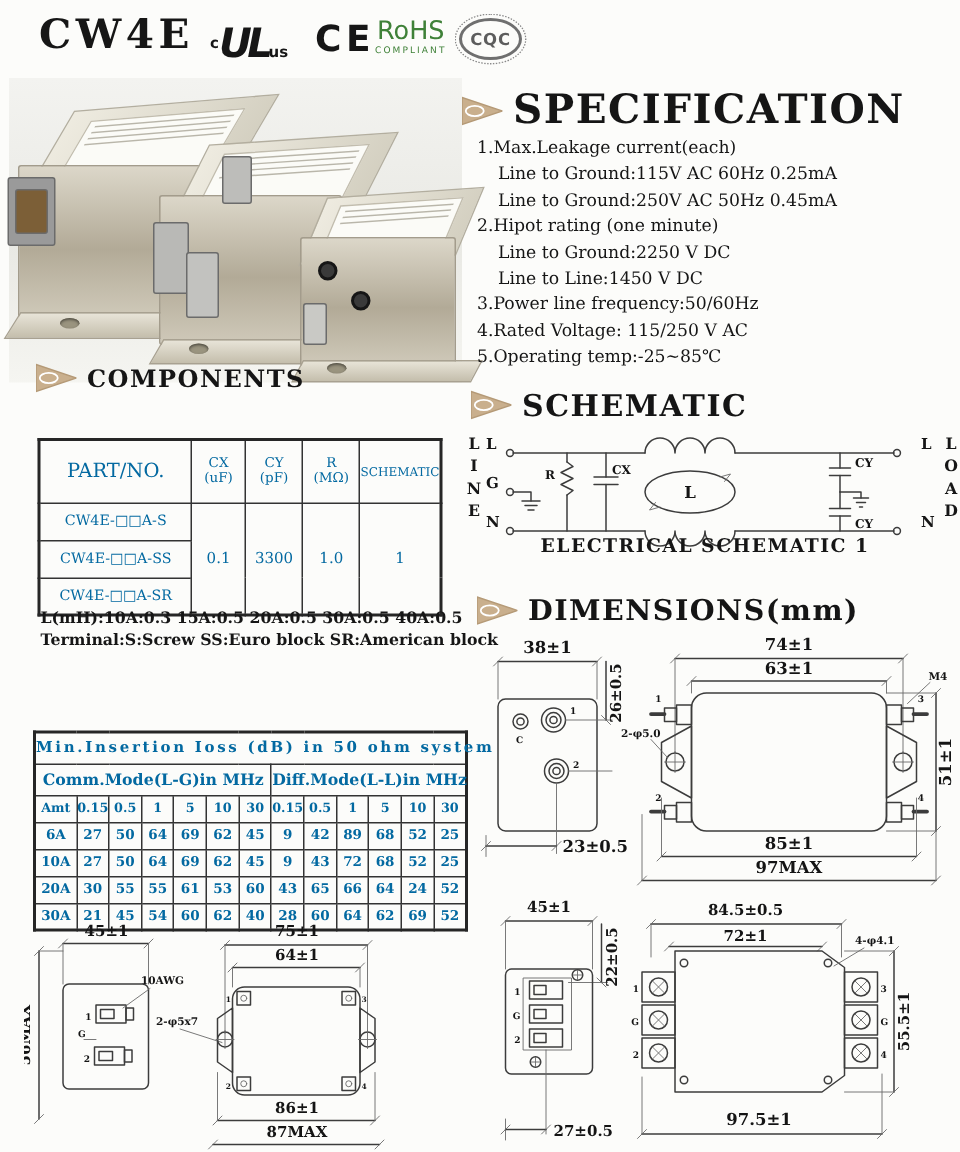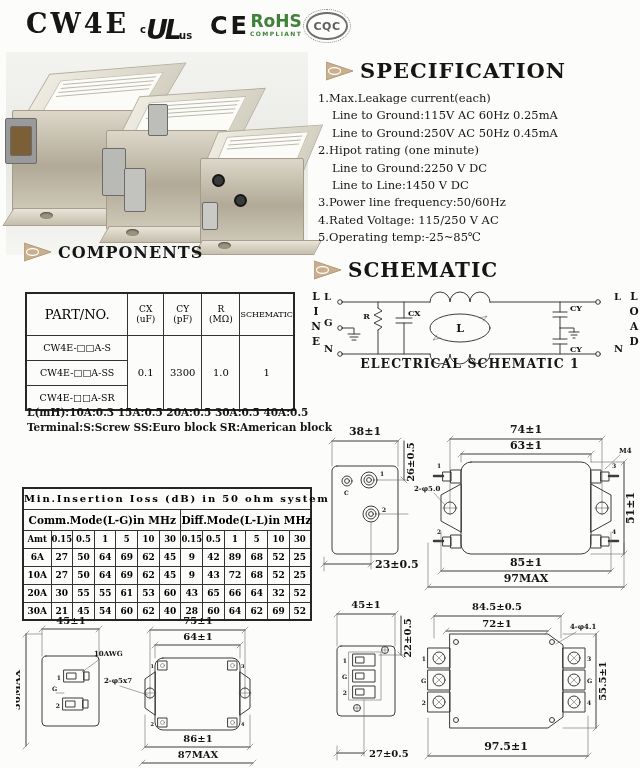--- a/index.html
+++ b/index.html
@@ -2,25 +2,25 @@
 <html><head>
 <meta charset="utf-8">
 <style>
   html,body{margin:0;padding:0;background:#e8e8e8}
   .page{position:relative;width:640px;height:768px;background:#fcfcfa;font-family:"DejaVu Serif",serif;color:#161616;overflow:hidden;margin:0 auto}
   .t{position:absolute;white-space:nowrap}
   .sec{position:absolute;display:flex;align-items:center;gap:7px;font-weight:bold;letter-spacing:1px;color:#151515}
   .arrow svg{display:block}
   
   .ulmark{font-family:"DejaVu Sans",sans-serif;font-weight:bold}
-  .rohs{color:#3f8138;font-family:"DejaVu Sans",sans-serif;font-weight:bold;text-align:center;line-height:1}
+  .rohs{color:#3f8138;font-family:"DejaVu Sans",sans-serif;font-weight:normal;text-align:center;line-height:1}
   .cqc-outer{border:1px dotted #8a8a8a;border-radius:50%;padding:2px;display:inline-block}
   .cqc-inner{border:2px solid #6f6f6f;border-radius:50%;width:38px;height:24px;display:flex;align-items:center;justify-content:center;color:#5d5d5d;font-weight:bold;font-size:11px;font-family:"DejaVu Sans",sans-serif;letter-spacing:.5px}
   
-  table{border-collapse:collapse;font-family:"DejaVu Serif",serif;color:#000000}
+  table{border-collapse:collapse;font-family:"DejaVu Serif",serif;color:#0369a1}
   .ct{border:2px solid #262626}
   .ct td,.ct th{border:1px solid #333;text-align:center;padding:0;font-weight:normal}
   .lt{border:2px solid #262626;table-layout:fixed}
   .lt td,.lt th{border:1px solid #333;text-align:center;padding:0;font-weight:bold}
   
   .spec p{margin:0;font-size:11.5px;line-height:17.4px}
   .spec .ind{padding-left:14px}
   
   .dw line,.dw path,.dw rect,.dw circle,.dw ellipse,.dw polygon,.dw polyline{stroke:#3c3c3c;fill:none;stroke-width:1;stroke-linejoin:round;stroke-linecap:round}
   .dw .thin{stroke-width:.6;stroke:#6a6a6a}
@@ -107,21 +107,21 @@
       </div>
       <div class="dface" style="left:194px;top:106px;width:102px;height:84px"></div>
       <div class="dbolt" style="left:206px;top:122px"></div>
       <div class="dbolt" style="left:228px;top:142px"></div>
       <div class="dterm" style="left:196px;top:150px;width:14px;height:26px;background:#c9c9c5"></div>
       <div class="dflange" style="left:192px;top:188px;width:118px;height:13px;transform:skewX(-28deg)"></div>
       <div class="dhole" style="left:212px;top:190px"></div>
     </div>
   </div>
 
-  <div class="sec" style="left:326px;top:58px;font-size:21px">
+  <div class="sec" style="left:308px;top:58px;font-size:27px">
     <span class="arrow">
       <svg width="27" height="20" viewBox="0 0 27 20">
           <polygon points="0,1 27,10 0,19" fill="#c9af8d" stroke="#b59a77" stroke-width="1"></polygon>
           <ellipse cx="8.5" cy="10" rx="6" ry="3.4" fill="none" stroke="#fff" stroke-width="1.2"></ellipse>
         </svg>
     </span>
     <span>SPECIFICATION</span>
   </div>
 
   <div class="sec" style="left:24px;top:242px;font-size:16px">
@@ -138,20 +138,29 @@
     <span class="arrow">
       <svg width="27" height="20" viewBox="0 0 27 20">
           <polygon points="0,1 27,10 0,19" fill="#c9af8d" stroke="#b59a77" stroke-width="1"></polygon>
           <ellipse cx="8.5" cy="10" rx="6" ry="3.4" fill="none" stroke="#fff" stroke-width="1.2"></ellipse>
         </svg>
     </span>
     <span>SCHEMATIC</span>
   </div>
 
 
+  <div class="sec" style="left:318px;top:396px;font-size:19px">
+    <span class="arrow">
+      <svg width="27" height="20" viewBox="0 0 27 20">
+          <polygon points="0,1 27,10 0,19" fill="#c9af8d" stroke="#b59a77" stroke-width="1"></polygon>
+          <ellipse cx="8.5" cy="10" rx="6" ry="3.4" fill="none" stroke="#fff" stroke-width="1.2"></ellipse>
+        </svg>
+    </span>
+    <span>DIMENSIONS(mm)</span>
+  </div>
 
   <div class="t spec" style="left:318px;top:90px;width:318px">
     <p>1.Max.Leakage current(each)</p>
     <p class="ind">Line to Ground:115V AC 60Hz 0.25mA</p>
     <p class="ind">Line to Ground:250V AC 50Hz 0.45mA</p>
     <p>2.Hipot  rating (one minute)</p>
     <p class="ind">Line to Ground:2250 V DC</p>
     <p class="ind">Line to Line:1450 V DC</p>
     <p>3.Power line frequency:50/60Hz</p>
     <p>4.Rated Voltage:  115/250 V AC</p>
@@ -312,21 +321,21 @@
       <td>30</td>
       <td>55</td>
       <td>55</td>
       <td>61</td>
       <td>53</td>
       <td>60</td>
       <td>43</td>
       <td>65</td>
       <td>66</td>
       <td>64</td>
-      <td>32</td>
+      <td>24</td>
       <td>52</td>
     </tr>
     <tr style="height:18px;font-size:9px">
       <td>30A</td>
       <td>21</td>
       <td>45</td>
       <td>54</td>
       <td>60</td>
       <td>62</td>
       <td>40</td>

